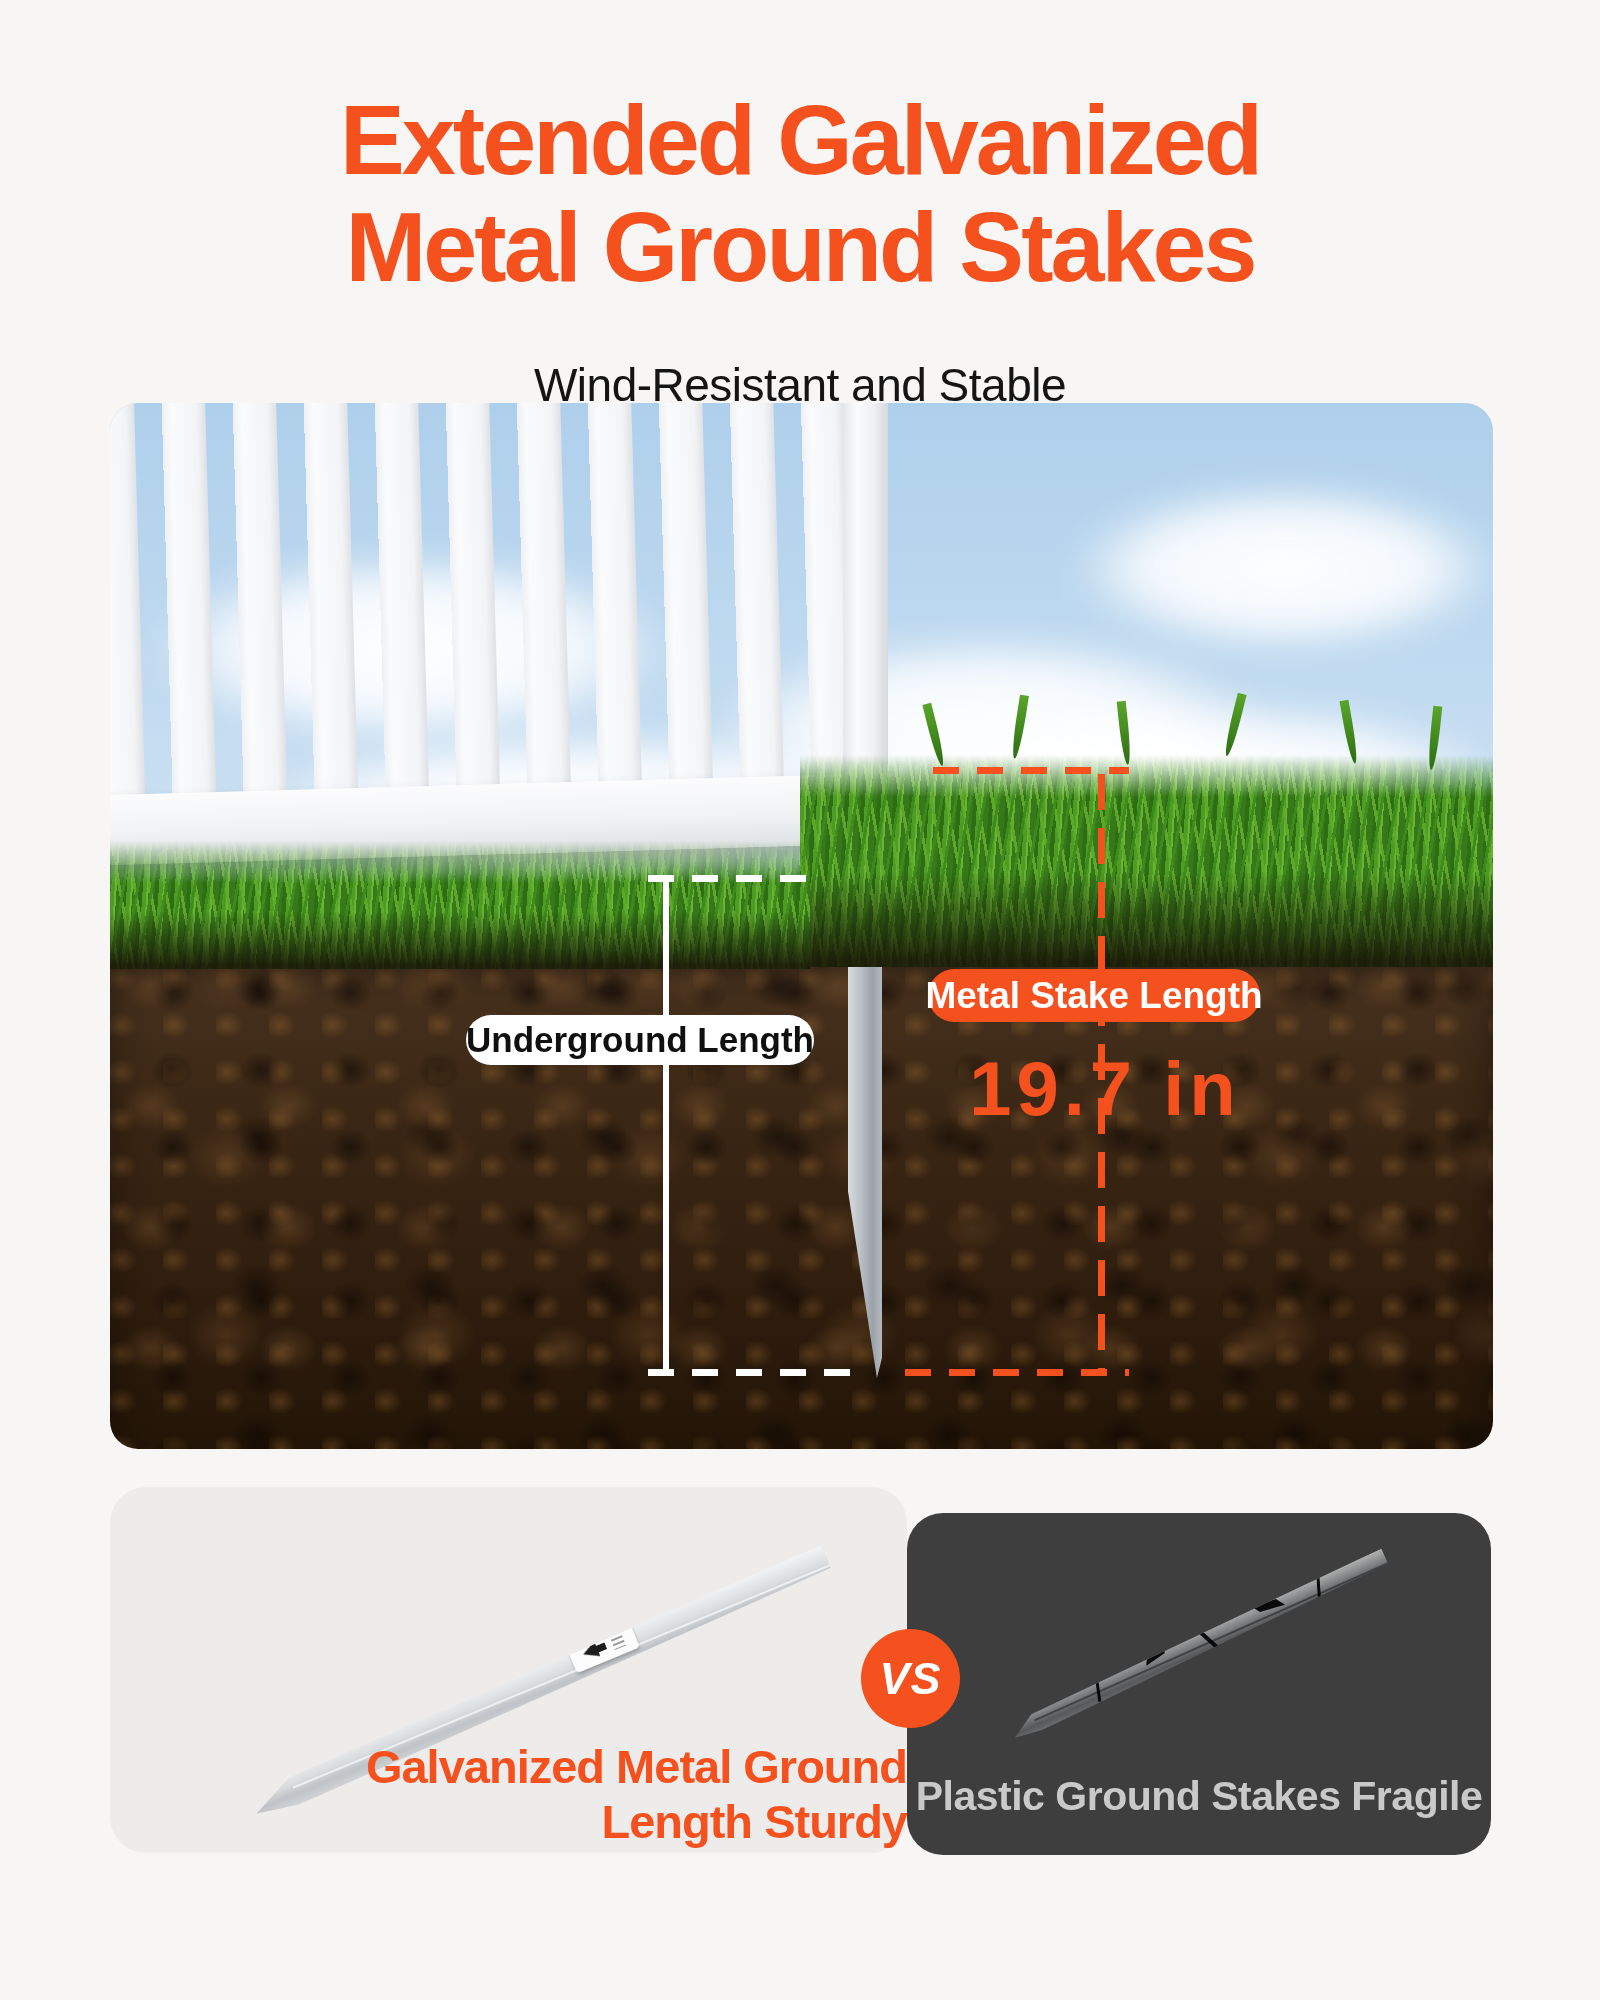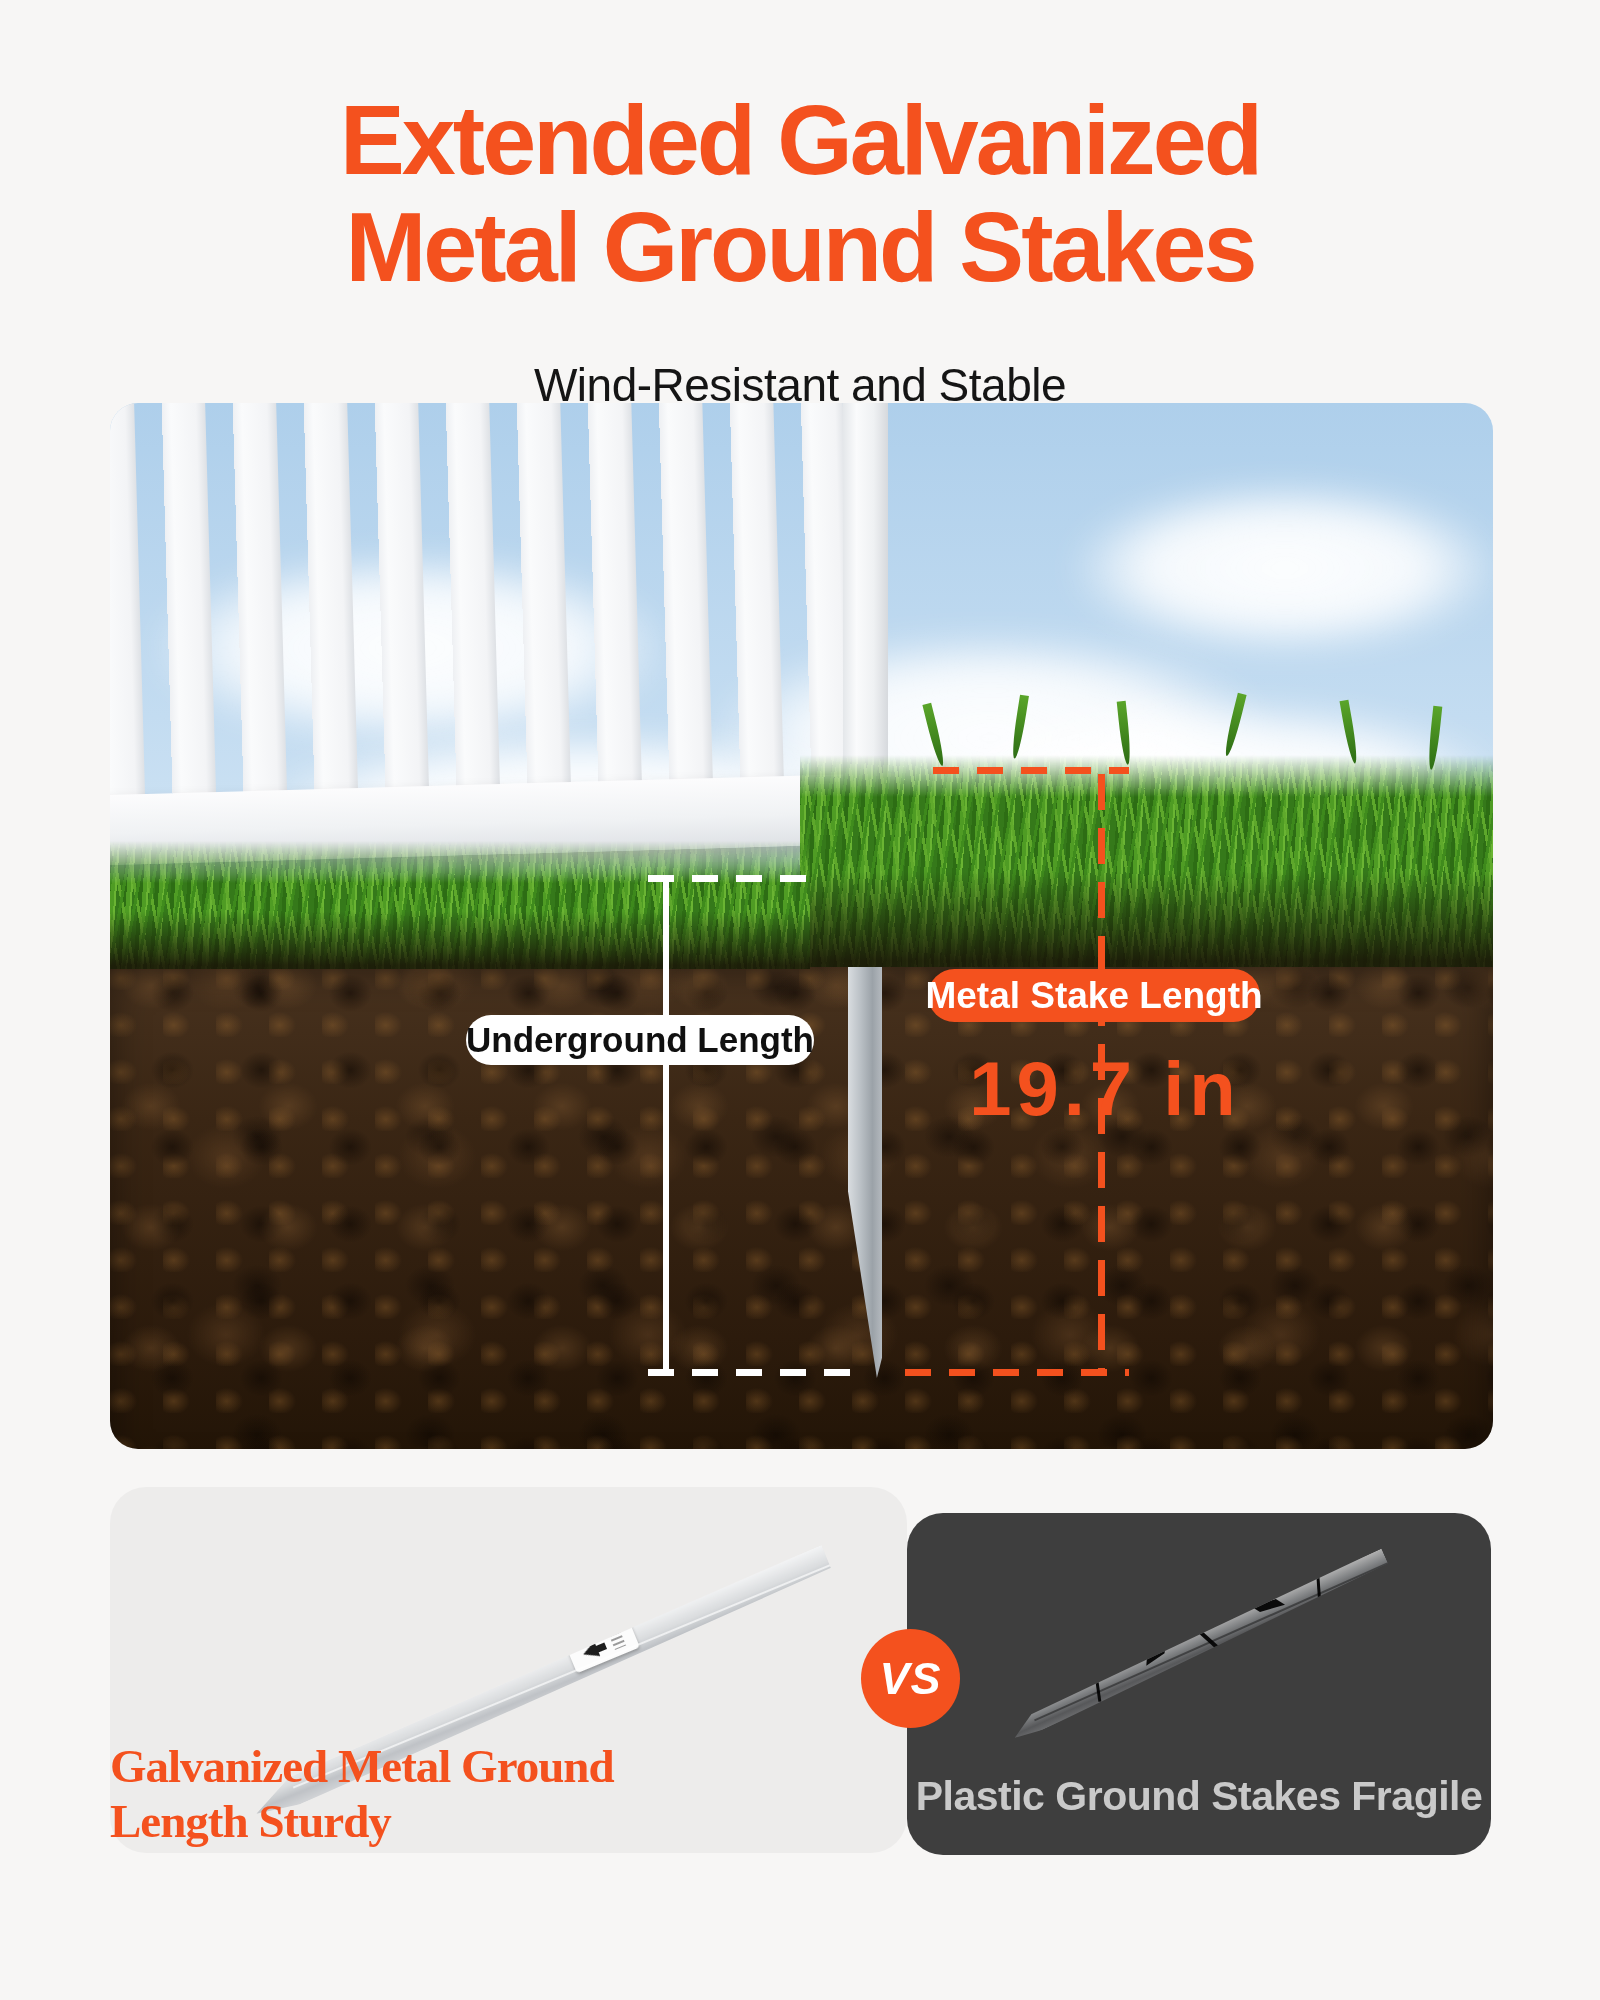--- a/index.html
+++ b/index.html
@@ -121,22 +121,22 @@
     clip-path:polygon(0 85%,6% 32%,100% 0,100% 58%,7% 100%);}
   .stake-dark::after{content:"";position:absolute;left:6%;right:0;top:55%;height:2px;
     background:rgba(0,0,0,.4);}
   .crack{position:absolute;background:#0a0a0a;}
   .crack.k1{left:23%;top:-4px;width:3px;height:30px;transform:rotate(16deg);}
   .crack.k2{left:37%;top:0;width:22px;height:9px;transform:rotate(-10deg) skewX(-38deg);}
   .crack.k3{left:52%;top:-3px;width:4px;height:28px;transform:rotate(-24deg);}
   .crack.k4{left:66%;top:2px;width:26px;height:8px;transform:rotate(8deg) skewX(42deg);}
   .crack.k5{left:82%;top:-4px;width:3px;height:24px;transform:rotate(20deg);}
 
-  .cap-light{position:absolute;left:0;right:0;top:252px;text-align:left;
-             color:var(--accent);font-size:47px;line-height:55px;font-weight:800;letter-spacing:-1px;font-family:Liberation Serif, serif;}
+  .cap-light{position:absolute;left:0;right:0;top:252px;text-align:right;
+             color:var(--accent);font-size:47px;line-height:55px;font-weight:800;letter-spacing:-1px;}
   .cap-dark{position:absolute;left:0;right:0;top:260px;text-align:center;
             color:var(--dark-caption);font-size:41px;font-weight:800;letter-spacing:-.5px;}.z2{z-index:2}.z3{z-index:3}.z4{z-index:4}.z5{z-index:5}.z6{z-index:6}.z10{z-index:10}
 </style>
 </head>
 <body>
 
 <div class="canvas">
 
   <h1 class="title"><span>Extended Galvanized</span><br><span>Metal Ground Stakes</span></h1>
   <div class="subtitle">Wind-Resistant and Stable</div>

